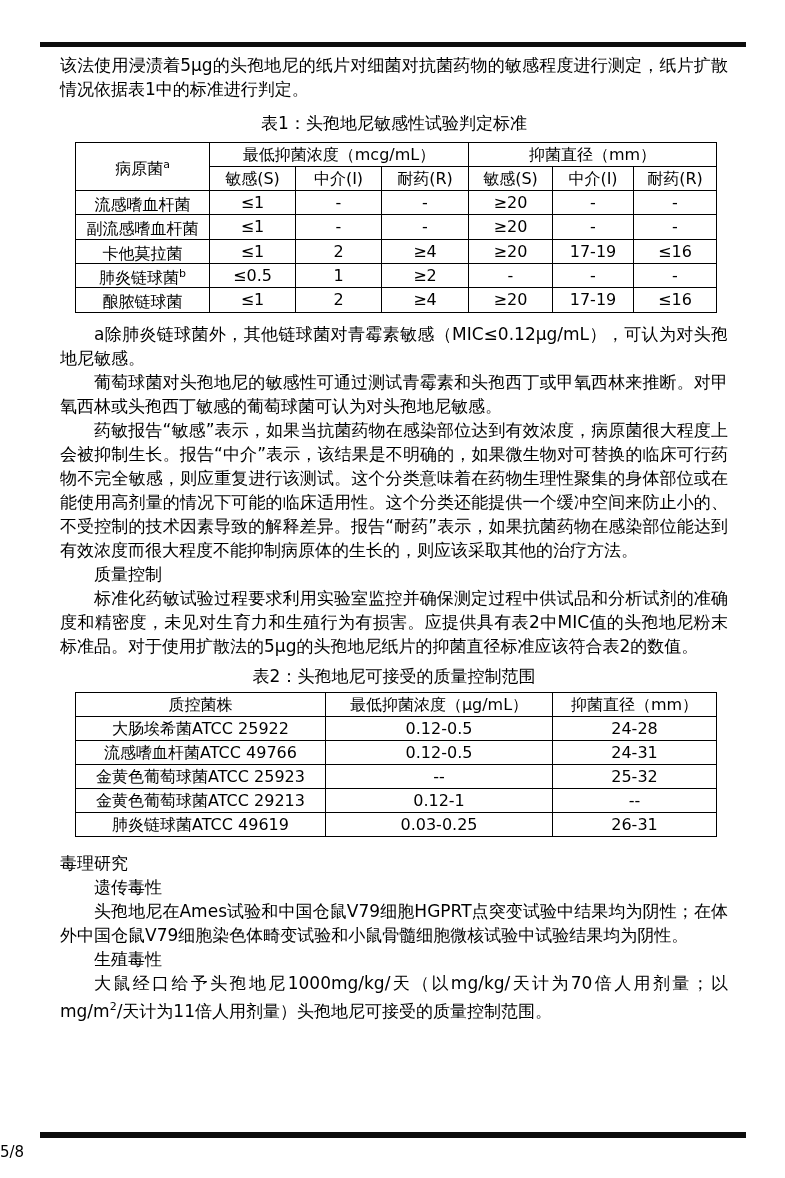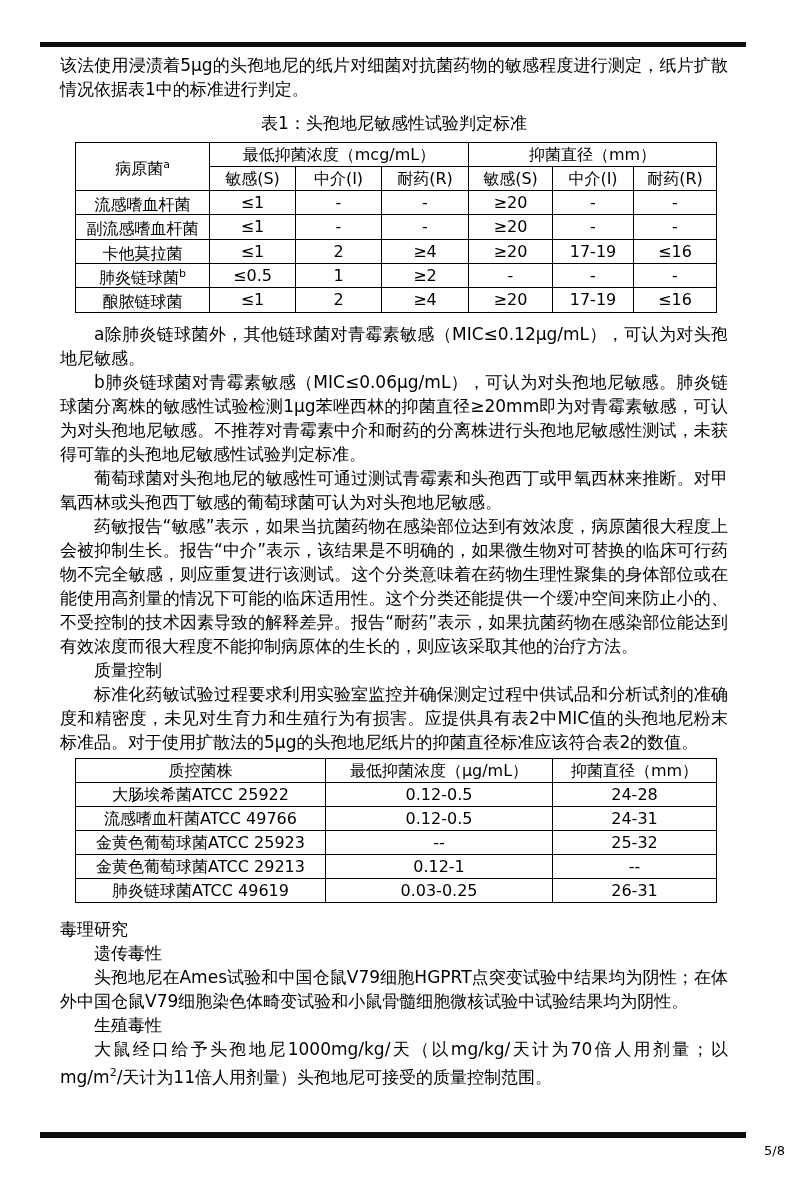--- a/index.html
+++ b/index.html
@@ -29,21 +29,21 @@
     text-align:center; vertical-align:middle;
     height:23px; padding:0 2px;
     font-size:16px; line-height:19px;
     overflow:hidden; white-space:nowrap;
   }
   sup { font-size:11px; }
   .note-first { margin-top:9px; }
   .tox-heading { font-weight:normal; margin-top:14px; text-align:left; }
   .footer {
     position:absolute; top:1143px; left:0; width:785px;
-    text-align:right; font-size:13px; color:#000;
+    text-align:left; font-size:15px; color:#000;
     font-family:"DejaVu Sans","Liberation Sans",sans-serif;
   }
 </style>
 </head>
 <body>
 
 <div class="page">
   <div class="rule rule-top"></div>
 
   <div class="content">
@@ -118,26 +118,26 @@
         <td>2</td>
         <td>≥4</td>
         <td>≥20</td>
         <td>17-19</td>
         <td>≤16</td>
       </tr>
     </tbody>
       </table>
 
     <p class="indent note-first">a除肺炎链球菌外，其他链球菌对青霉素敏感（MIC≤0.12μg/mL），可认为对头孢地尼敏感。</p>
-    <p class="indent">b肺炎链球菌对青霉素敏感（MIC≤0.06μg/mL），可认为对头孢地尼敏感。肺炎链球菌分离株的敏感性试验检测1μg苯唑西林的抑菌直径≥20mm即为对青霉素敏感，可认为对头孢地尼敏感。不推荐对青霉素中介和耐药的分离株进行头孢地尼敏感性测试，未获得可靠的头孢地尼敏感性试验判定标准。</p>
     <p class="indent">葡萄球菌对头孢地尼的敏感性可通过测试青霉素和头孢西丁或甲氧西林来推断。对甲氧西林或头孢西丁敏感的葡萄球菌可认为对头孢地尼敏感。</p>
     <p class="indent">药敏报告“敏感”表示，如果当抗菌药物在感染部位达到有效浓度，病原菌很大程度上会被抑制生长。报告“中介”表示，该结果是不明确的，如果微生物对可替换的临床可行药物不完全敏感，则应重复进行该测试。这个分类意味着在药物生理性聚集的身体部位或在能使用高剂量的情况下可能的临床适用性。这个分类还能提供一个缓冲空间来防止小的、不受控制的技术因素导致的解释差异。报告“耐药”表示，如果抗菌药物在感染部位能达到有效浓度而很大程度不能抑制病原体的生长的，则应该采取其他的治疗方法。</p>
     <p class="indent">质量控制</p>
     <p class="indent">标准化药敏试验过程要求利用实验室监控并确保测定过程中供试品和分析试剂的准确度和精密度，未见对生育力和生殖行为有损害。应提供具有表2中MIC值的头孢地尼粉末标准品。对于使用扩散法的5μg的头孢地尼纸片的抑菌直径标准应该符合表2的数值。</p>
 
+    <p class="table-title table-title-2">表2：头孢地尼可接受的质量控制范围</p>
 
     <table class="t2">
       <colgroup>
         <col style="width:250px">
           <col style="width:227px">
           <col style="width:164px">
       </colgroup>
       <tbody>
           <tr>
         <td>质控菌株</td>

